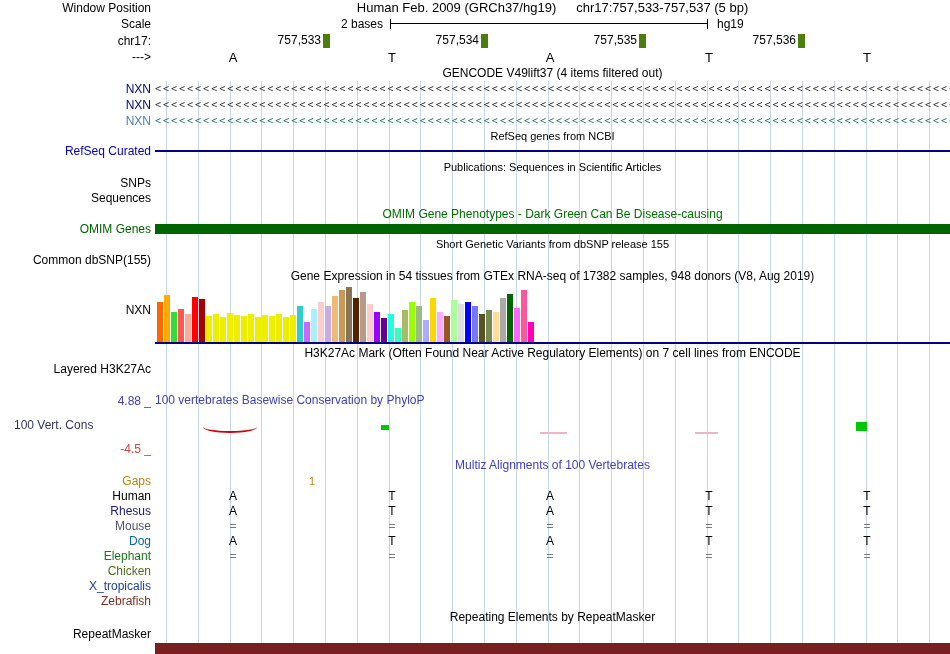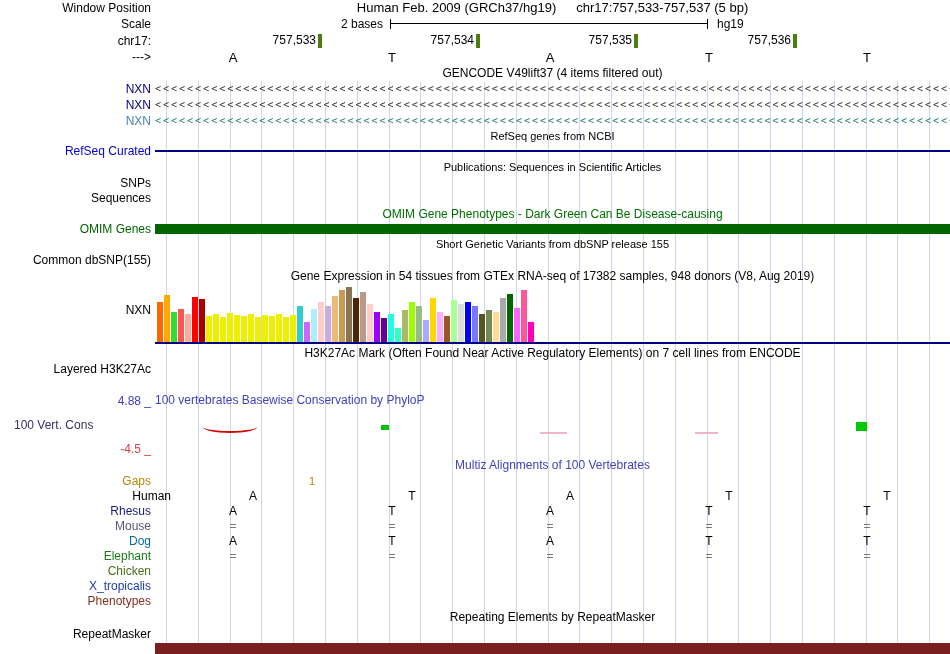--- a/index.html
+++ b/index.html
@@ -9,21 +9,21 @@
   .gridlines{position:absolute;left:155px;top:81px;width:795px;height:573px;z-index:-1;
              background:repeating-linear-gradient(to right,transparent 0,transparent 11px,#c9d7ec 11px,#c9d7ec 12px,transparent 12px,transparent 31.8px)}
   .row{display:flex}
   .label{flex:0 0 155px;width:155px;text-align:right;padding-right:4px;white-space:nowrap;overflow:hidden}
   .content{flex:1 1 auto;position:relative}
   .center{text-align:center}
   .t11{font-size:11px}
   .t13{font-size:13px}
   .gap20{margin-left:20px}
   .chev{font-family:"DejaVu Sans Mono",monospace;font-size:10px;letter-spacing:2px;white-space:nowrap;overflow:hidden;height:100%}
-  .pos-label{position:absolute;left:8px;top:2px;height:14px;line-height:13px;text-align:right;border-right:4px solid #4d7c0f;padding-right:2px}
+  .pos-label{position:absolute;left:16px;top:2px;height:14px;line-height:13px;text-align:right;border-right:7px solid #4d7c0f;padding-right:2px}
   .base{position:absolute;transform:translateX(-50%);font-size:13px}
   .scale-text{position:absolute;left:0;top:0;width:228px;text-align:right}
   .scale-bar{position:absolute;left:235px;top:3px;width:318px;height:10px;border-left:1px solid #000;border-right:1px solid #000}
   .scale-mid{position:absolute;left:0;right:0;top:4px;border-top:1px solid #000}
   .scale-asm{position:absolute;left:562px;top:0}
   .refseq-line{position:absolute;left:0;right:0;top:6px;height:2px}
   .omim-bar{position:absolute;left:0;right:0;top:2px;height:10px}
   .gtex-label{padding-top:18px;line-height:14px}
   #gtex-bars{position:absolute;left:2px;bottom:2px;display:flex;align-items:flex-end;gap:1px}
   .gtex-bar{width:6px}
@@ -253,21 +253,21 @@
     <div class="label"></div>
     <div class="content center"><span style="color: rgb(64, 64, 192);">Multiz Alignments of 100 Vertebrates</span></div>
   </div>
   <div class="row" style="height:15px;line-height:15px">
     <div class="label" style="color: rgb(184, 134, 11);">Gaps</div>
     <div class="content">
       <span class="gap-one" style="color: rgb(184, 134, 11);">1</span>
     </div>
   </div>
   <div id="multiz-rows">
-      <div class="row" style="height: 15px; line-height: 15px; padding-left: 20px;">
+      <div class="row" style="height: 15px; line-height: 15px;">
         <div class="label" style="color: rgb(0, 0, 0);">Human</div>
         <div class="content">
           <span class="cell" style="left: 78px; color: rgb(0, 0, 0);">A</span>
           <span class="cell" style="left: 237px; color: rgb(0, 0, 0);">T</span>
           <span class="cell" style="left: 395px; color: rgb(0, 0, 0);">A</span>
           <span class="cell" style="left: 554px; color: rgb(0, 0, 0);">T</span>
           <span class="cell" style="left: 712px; color: rgb(0, 0, 0);">T</span>
         </div>
       </div>
       <div class="row" style="height: 15px; line-height: 15px;">
@@ -312,21 +312,21 @@
       </div>
       <div class="row" style="height: 15px; line-height: 15px;">
         <div class="label" style="color: rgb(74, 110, 26);">Chicken</div>
         <div class="content"></div>
       </div>
       <div class="row" style="height: 15px; line-height: 15px;">
         <div class="label" style="color: rgb(32, 64, 160); padding-left: 36px;">X_tropicalis</div>
         <div class="content"></div>
       </div>
       <div class="row" style="height: 15px; line-height: 15px;">
-        <div class="label" style="color: rgb(128, 48, 32);">Phenotypes</div>
+        <div class="label" style="color: rgb(128, 48, 32);">Zebrafish</div>
         <div class="content"></div>
       </div>
     </div>
 
   <div class="row" style="height:17px;line-height:17px">
     <div class="label"></div>
     <div class="content center"><span>Repeating Elements by RepeatMasker</span></div>
   </div>
   <div class="row" style="height:16px;line-height:16px">
     <div class="label">RepeatMasker</div>

